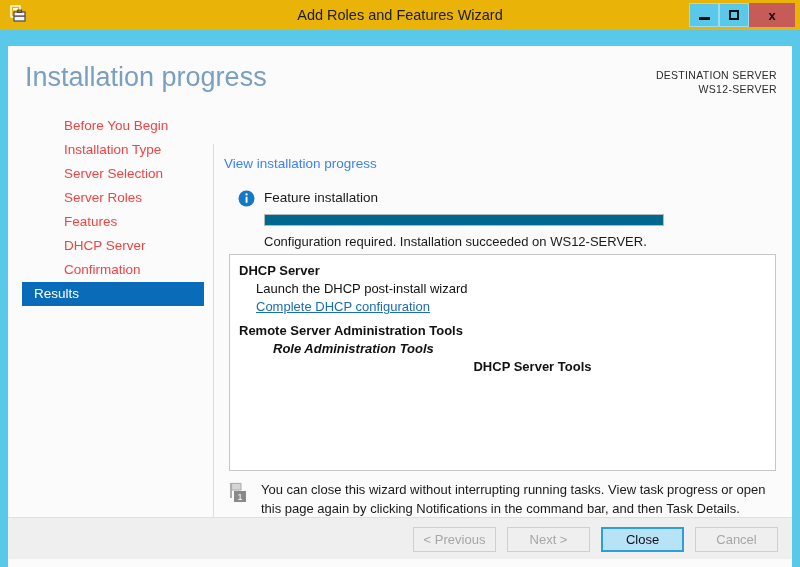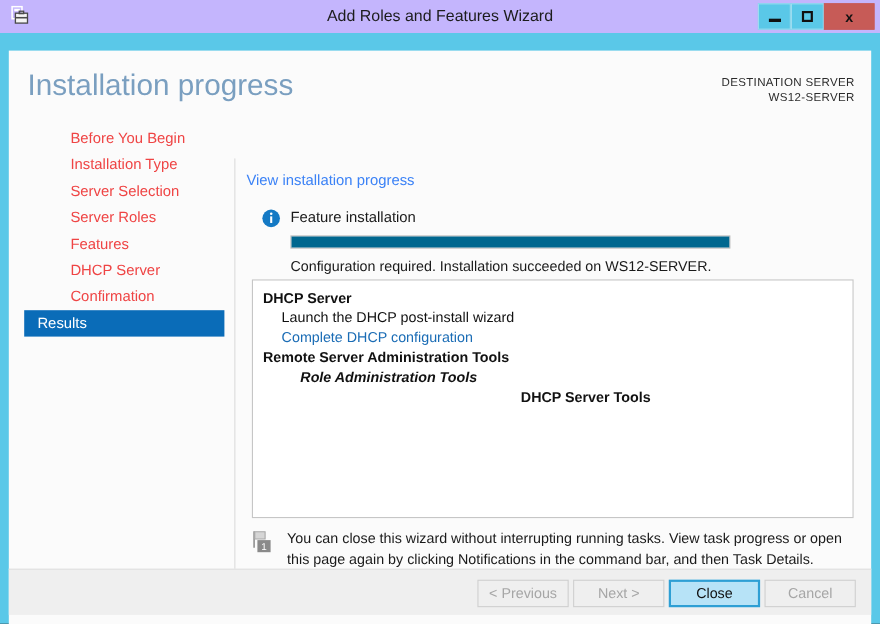--- a/index.html
+++ b/index.html
@@ -24,21 +24,21 @@
     box-sizing: border-box;
     padding: 0;
   }
 
   
   #titlebar {
     position: absolute;
     left: 0; top: 0;
     width: 800px;
     height: 30px;
-    background: #c4b5fd;
+    background: #eab308;
   }
   #title-text {
     position: absolute;
     left: 0; top: 0;
     width: 800px;
     height: 30px;
     line-height: 30px;
     text-align: center;
     font-size: 14.5px;
     color: #1c1c1c;
@@ -233,22 +233,22 @@
     box-sizing: border-box;
     overflow: hidden;
   }
   .res-line {
     font-size: 13px;
     color: #111111;
     line-height: 18px;
     white-space: nowrap;
   }
   .res-line.bold { font-weight: bold; }
-  .res-line.link { color: #1a6cb5; cursor: pointer; }
-  .res-line.gap  { }
+  .res-line.link { color: #1a6cb5; cursor: pointer; text-decoration: underline; }
+  .res-line.gap  { margin-top: 6px; }
   #results-inner { padding: 7px 0 0 9px; }
   .ind1 { padding-left: 17px; }
   .ind2 { padding-left: 34px; font-style: italic; }
   .ind3 { padding-left: 51px; text-align: center; }
 
   
   #notice {
     position: absolute;
     left: 10px;
     top: 366px;
@@ -289,21 +289,21 @@
     height: 42px;
     background: #efefef;
     border-top: 1px solid #e0e0e0;
     box-sizing: border-box;
   }
   #footer-buttons {
     position: absolute;
     right: 14px;
     top: 9px;
     display: flex;
-    gap: 4px;
+    gap: 11px;
   }
   .fbtn {
     width: 83px;
     height: 25px;
     line-height: 23px;
     text-align: center;
     font-size: 13px;
     background: #efefef;
     border: 1px solid #b9b9b9;
     box-sizing: border-box;

